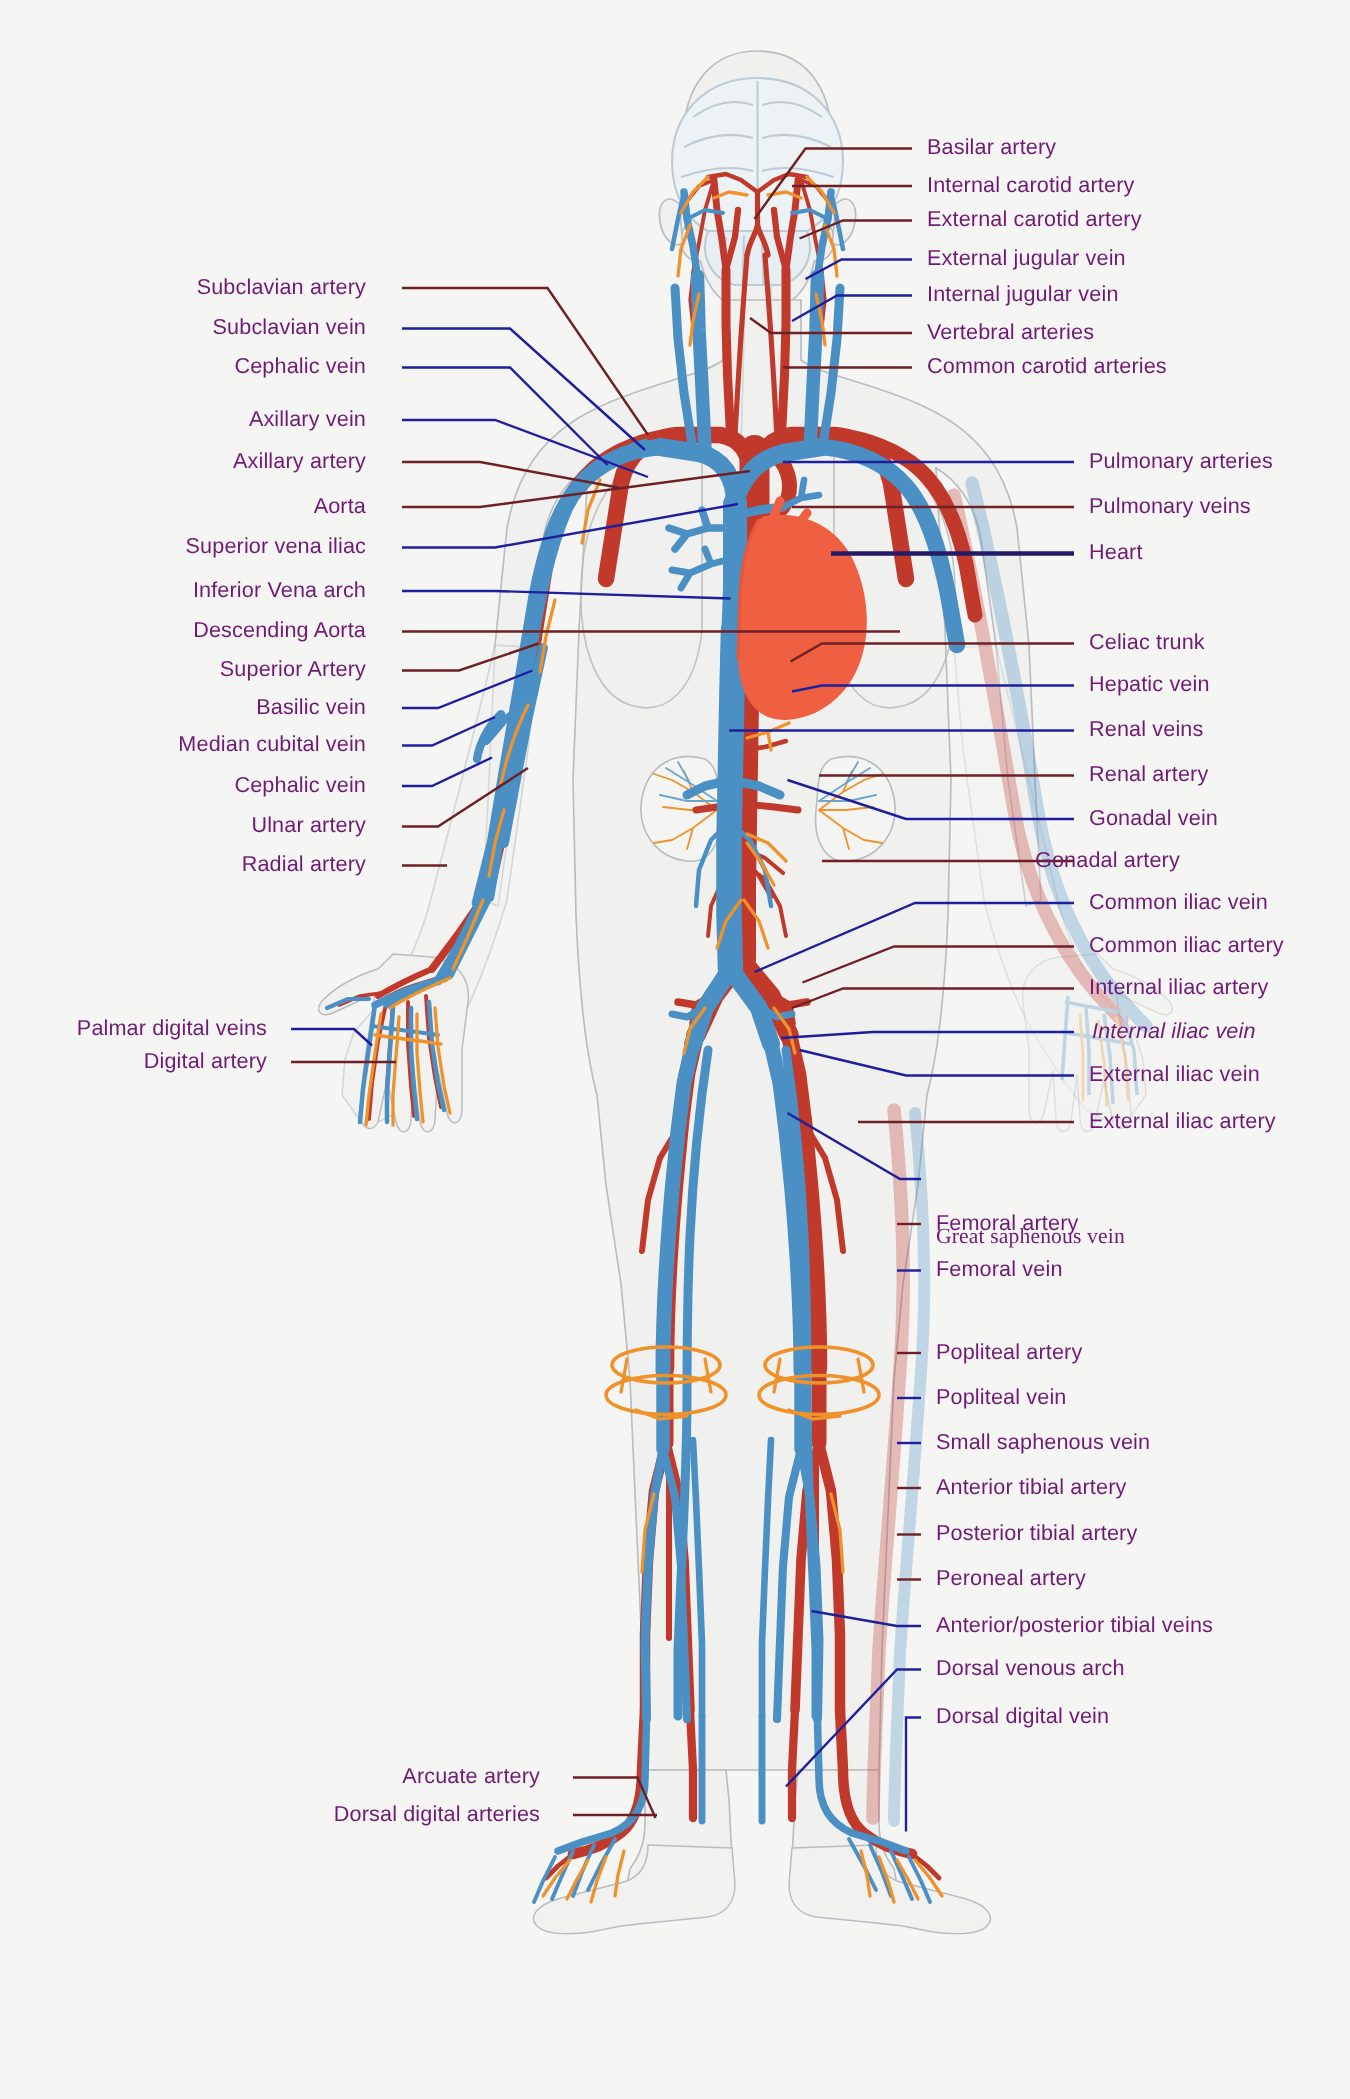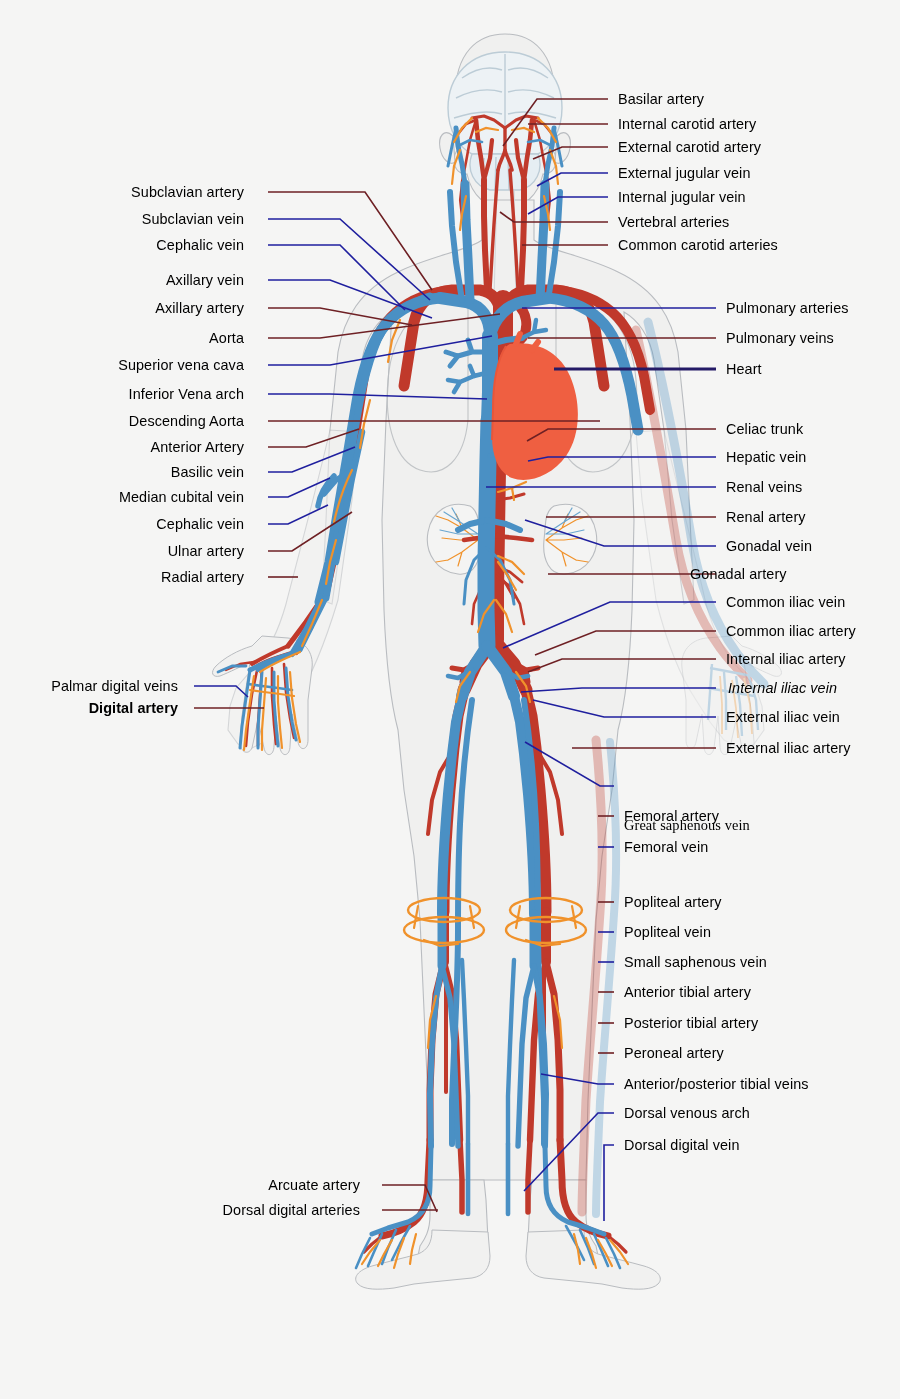--- a/index.html
+++ b/index.html
@@ -23,21 +23,21 @@
   #label-layer{
     position:absolute;
     left:0; top:0;
     width:900px; height:1399px;
   }
   
   .label{
     position:absolute;
     font-size:14.4px;
     line-height:1;
-    color:#000000;
+    color:#701a75;
     white-space:nowrap;
     letter-spacing:0.1px;
   }
   .label.left{ text-align:right; transform:translateY(-50%); }
   .label.right{ text-align:left; transform:translateY(-50%); }
 </style>
 </head>
 <body>
 
 <div id="canvas">
@@ -536,31 +536,31 @@
   </svg>
 
   <div id="label-layer">
     <div id="labels-left">
         <div class="label left" style="top: 192px; right: 656px;">Subclavian artery</div>
         <div class="label left" style="top: 219px; right: 656px;">Subclavian vein</div>
         <div class="label left" style="top: 245px; right: 656px;">Cephalic vein</div>
         <div class="label left" style="top: 280px; right: 656px;">Axillary vein</div>
         <div class="label left" style="top: 308px; right: 656px;">Axillary artery</div>
         <div class="label left" style="top: 338px; right: 656px;">Aorta</div>
-        <div class="label left" style="top: 365px; right: 656px;">Superior vena cava</div>
+        <div class="label left" style="top: 365px; right: 656px;">Superior vena iliac</div>
         <div class="label left" style="top: 394px; right: 656px;">Inferior Vena arch</div>
         <div class="label left" style="top: 421px; right: 656px;">Descending Aorta</div>
-        <div class="label left" style="top: 447px; right: 656px;">Anterior Artery</div>
+        <div class="label left" style="top: 447px; right: 656px;">Superior Artery</div>
         <div class="label left" style="top: 472px; right: 656px;">Basilic vein</div>
         <div class="label left" style="top: 497px; right: 656px;">Median cubital vein</div>
         <div class="label left" style="top: 524px; right: 656px;">Cephalic vein</div>
         <div class="label left" style="top: 551px; right: 656px;">Ulnar artery</div>
         <div class="label left" style="top: 577px; right: 656px;">Radial artery</div>
         <div class="label left" style="top: 686px; right: 722px;">Palmar digital veins</div>
-        <div class="label left" style="top: 708px; right: 722px; font-weight: bold;">Digital artery</div>
+        <div class="label left" style="top: 708px; right: 722px;">Digital artery</div>
         <div class="label left" style="top: 1185px; right: 540px;">Arcuate artery</div>
         <div class="label left" style="top: 1210px; right: 540px;">Dorsal digital arteries</div>
       </div>
     <div id="labels-right">
         <div class="label right" style="top: 99px; left: 618px;">Basilar artery</div>
         <div class="label right" style="top: 124px; left: 618px;">Internal carotid artery</div>
         <div class="label right" style="top: 147px; left: 618px;">External carotid artery</div>
         <div class="label right" style="top: 173px; left: 618px;">External jugular vein</div>
         <div class="label right" style="top: 197px; left: 618px;">Internal jugular vein</div>
         <div class="label right" style="top: 222px; left: 618px;">Vertebral arteries</div>

